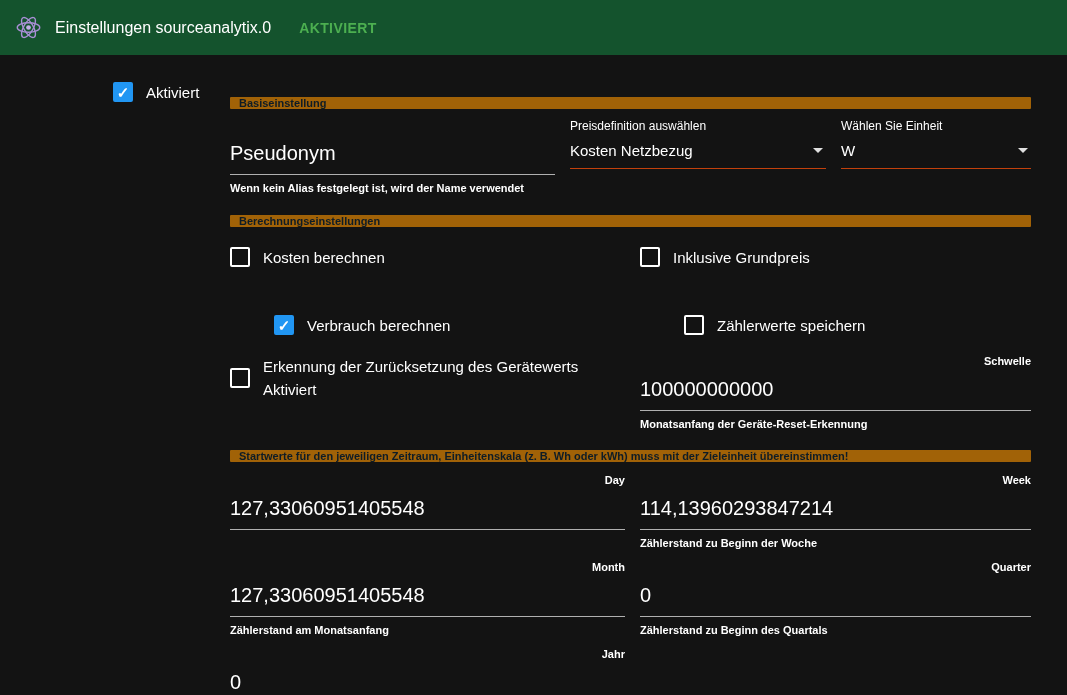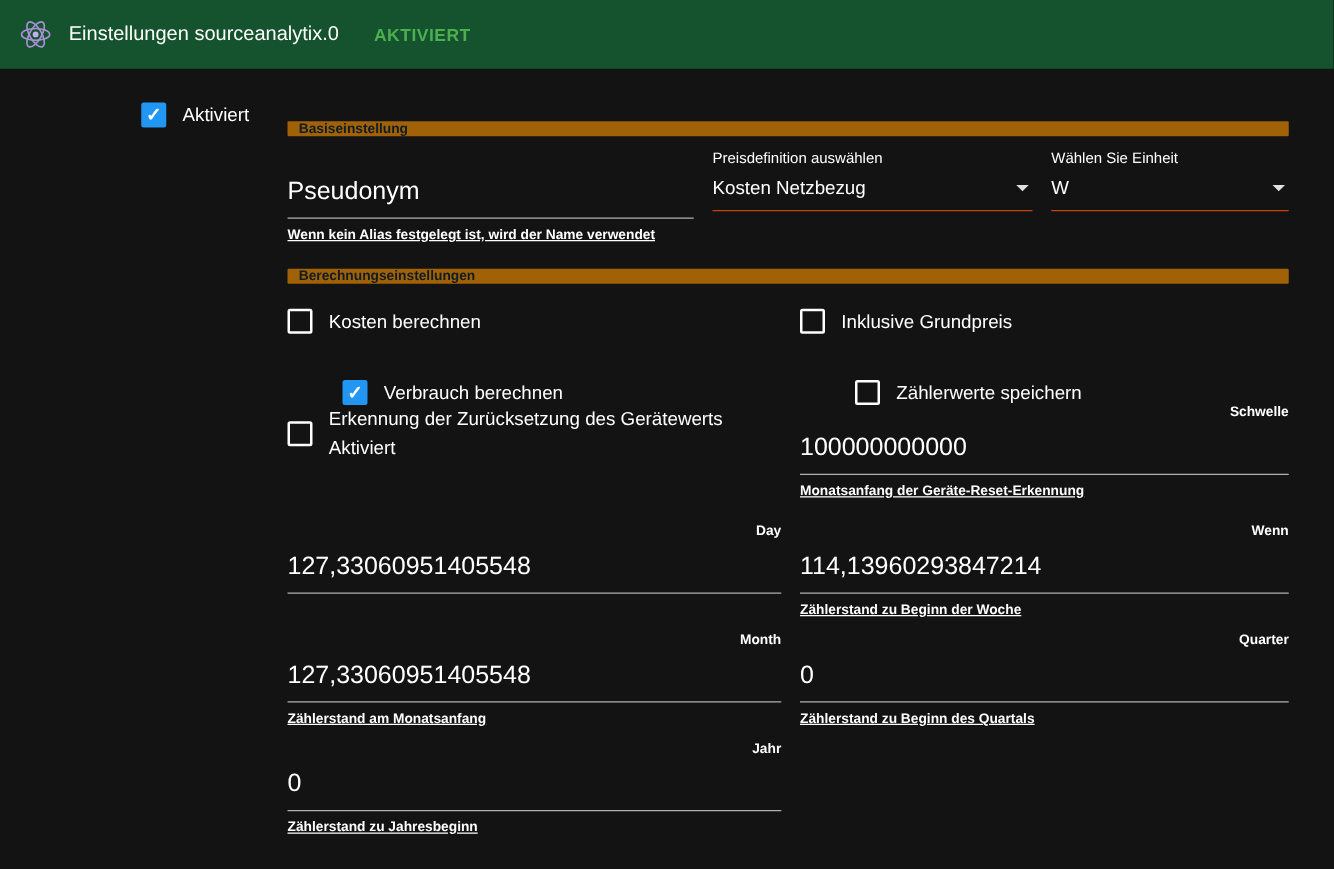--- a/index.html
+++ b/index.html
@@ -71,35 +71,35 @@
     padding: 3px 0 9px;
     font-size: 15px; cursor: pointer;
   }
   .arrow-down {
     width: 0; height: 0;
     border-left: 5px solid transparent;
     border-right: 5px solid transparent;
     border-top: 5px solid #e0e0e0;
     margin-right: 3px;
   }
-  .helper { font-size: 11px; font-weight: 700; margin-top: 7px; color: #fff; text-decoration: underline; }
+  .helper { font-size: 11px; font-weight: 700; margin-top: 7px; color: #fff; }
 
   
   .basis-row { display: flex; gap: 15px; margin-top: 10px; }
   .f-pseudonym { width: 325px; }
   .f-price { width: 256px; }
   .f-unit { flex: 1; }
 
   .section-calc { margin-top: 21px; }
   .calc-row { display: flex; }
   .calc-row .col-l { width: 410px; flex: none; }
   .calc-row .col-r { flex: 1; }
   .row-a { margin-top: 20px; }
-  .row-b { margin-top: 37px; padding-left: 44px; }
-  .row-c { }
+  .row-b { margin-top: 48px; padding-left: 44px; }
+  .row-c { margin-top: 20px; }
   .wrap-label { width: 355px; line-height: 23px; }
 
   .section-start { margin-top: 20px; }
   .start-row { display: flex; margin-top: 12px; }
   .start-row .col-l { width: 395px; margin-right: 15px; flex: none; }
   .start-row .col-r { width: 391px; flex: none; }
 </style>
 </head>
 <body>
 
@@ -199,31 +199,32 @@
           <div class="field">
             <div class="field-label bold">Schwelle</div>
             <input class="text-input" type="text" value="100000000000" style="">
             <div class="helper">Monatsanfang der Geräte-Reset-Erkennung</div>
           </div>
         </div>
       </div>
     </div>
 
     <div class="section-start">
+      <div class="section-header">Startwerte für den jeweiligen Zeitraum, Einheitenskala (z. B. Wh oder kWh) muss mit der Zieleinheit übereinstimmen!</div>
 
       <div class="start-row">
         <div class="col-l">
           <div class="field">
             <div class="field-label bold">Day</div>
             <input class="text-input" type="text" value="127,33060951405548" style="">
           </div>
         </div>
         <div class="col-r">
           <div class="field">
-            <div class="field-label bold">Wenn</div>
+            <div class="field-label bold">Week</div>
             <input class="text-input" type="text" value="114,13960293847214" style="">
             <div class="helper">Zählerstand zu Beginn der Woche</div>
           </div>
         </div>
       </div>
 
       <div class="start-row">
         <div class="col-l">
           <div class="field">
             <div class="field-label bold">Month</div>

